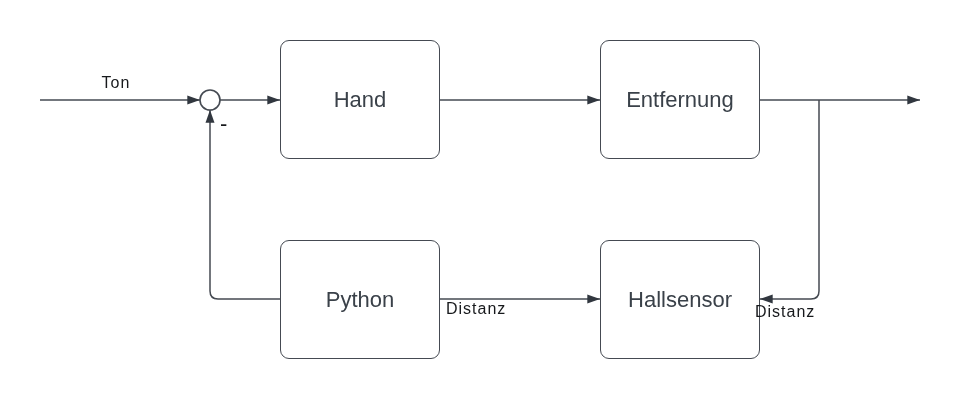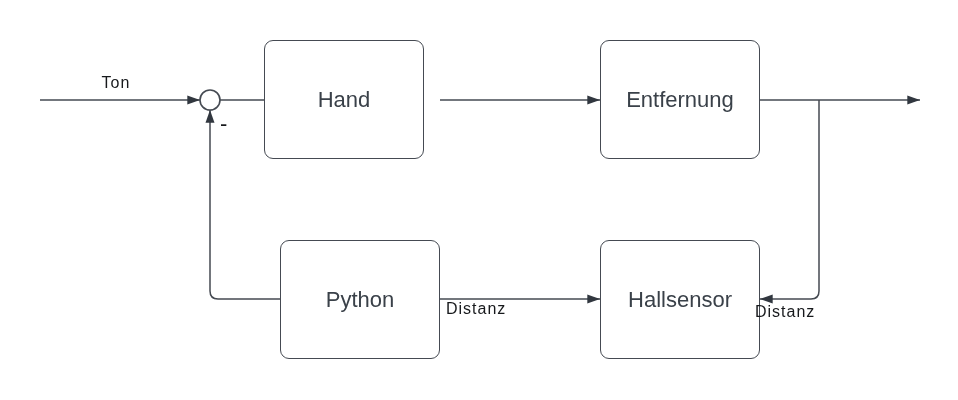--- a/index.html
+++ b/index.html
@@ -40,21 +40,21 @@
     border: 1.5px solid #454a52;
     border-radius: 9px;
     background: #ffffff;
     display: flex;
     align-items: center;
     justify-content: center;
     font-size: 22px;
     color: #3a4149;
     white-space: nowrap;
   }
-  .block-hand       { left: 264px; top: 40px; }
+  .block-hand       { left: 280px; top: 40px; }
   .block-entfernung { left: 600px; top: 40px; }
   .block-python     { left: 280px; top: 240px; }
   .block-hallsensor { left: 600px; top: 240px; }
   .sig {
     position: absolute;
     font-weight: normal;
     font-size: 16px;
     letter-spacing: 1px;
     color: #17191c;
     white-space: nowrap;

